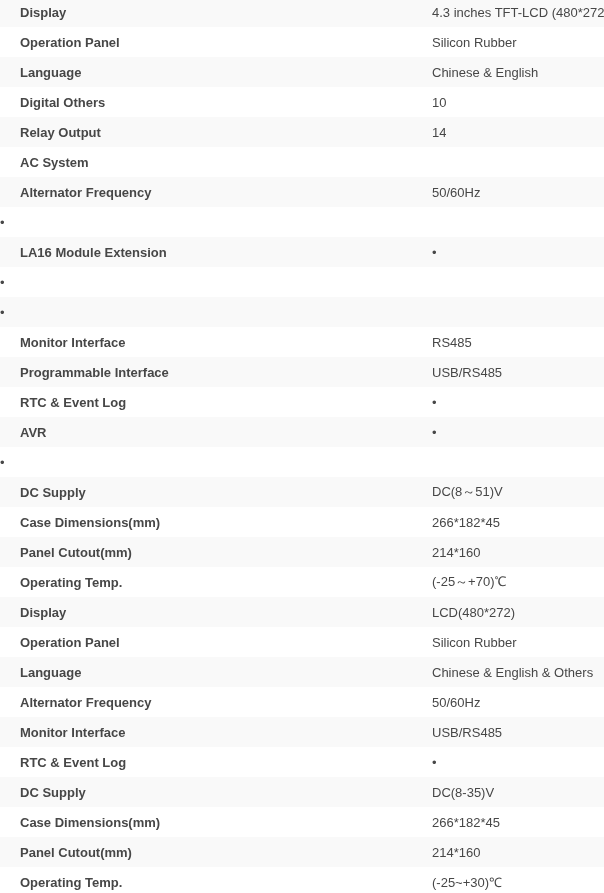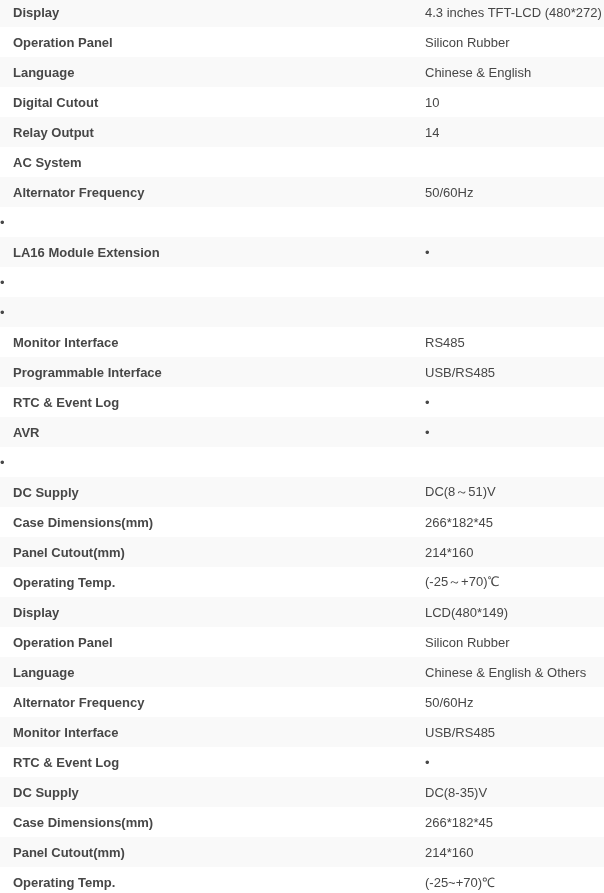--- a/index.html
+++ b/index.html
@@ -22,21 +22,21 @@
     display: flex;
     align-items: center;
     box-sizing: border-box;
     background: var(--row-bg, #ffffff);
   }
   .row:nth-child(odd) {
     background: var(--row-alt-bg, #f9f9f9);
   }
   .label {
     width: 412px;
-    padding-left: 13px;
+    padding-left: 20px;
     flex: 0 0 412px;
     font-size: 13px;
     font-weight: bold;
     color: var(--text-color, #474747);
     white-space: nowrap;
     overflow: hidden;
   }
   .value {
     font-size: 13px;
     font-weight: normal;
@@ -56,21 +56,21 @@
     </div>
     <div class="row">
       <div class="label">Operation Panel</div>
       <div class="value">Silicon Rubber</div>
     </div>
     <div class="row">
       <div class="label">Language</div>
       <div class="value">Chinese &amp; English</div>
     </div>
     <div class="row">
-      <div class="label">Digital Cutout</div>
+      <div class="label">Digital Others</div>
       <div class="value">10</div>
     </div>
     <div class="row">
       <div class="label">Relay Output</div>
       <div class="value">14</div>
     </div>
     <div class="row">
       <div class="label">AC System</div>
     </div>
     <div class="row">
@@ -120,21 +120,21 @@
     <div class="row">
       <div class="label">Panel Cutout(mm)</div>
       <div class="value">214*160</div>
     </div>
     <div class="row">
       <div class="label">Operating Temp.</div>
       <div class="value">(-25～+70)℃</div>
     </div>
     <div class="row">
       <div class="label">Display</div>
-      <div class="value">LCD(480*149)</div>
+      <div class="value">LCD(480*272)</div>
     </div>
     <div class="row">
       <div class="label">Operation Panel</div>
       <div class="value">Silicon Rubber</div>
     </div>
     <div class="row">
       <div class="label">Language</div>
       <div class="value">Chinese &amp; English &amp; Others</div>
     </div>
     <div class="row">
@@ -156,15 +156,15 @@
     <div class="row">
       <div class="label">Case Dimensions(mm)</div>
       <div class="value">266*182*45</div>
     </div>
     <div class="row">
       <div class="label">Panel Cutout(mm)</div>
       <div class="value">214*160</div>
     </div>
     <div class="row">
       <div class="label">Operating Temp.</div>
-      <div class="value">(-25~+70)℃</div>
+      <div class="value">(-25~+30)℃</div>
     </div>
   </div>
 
 </body></html>

